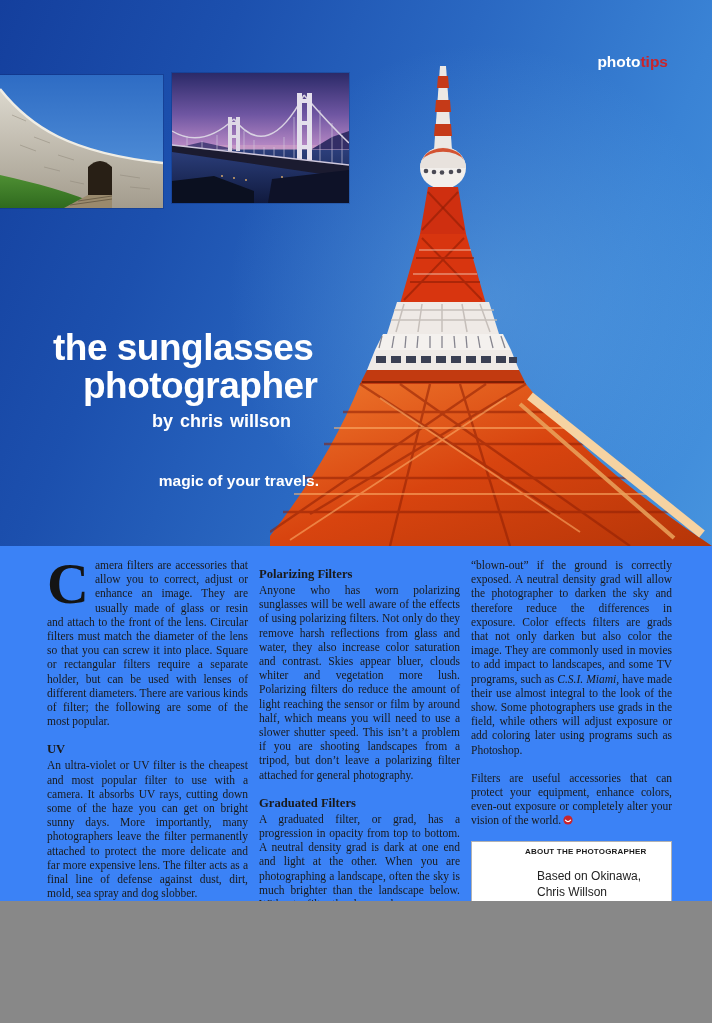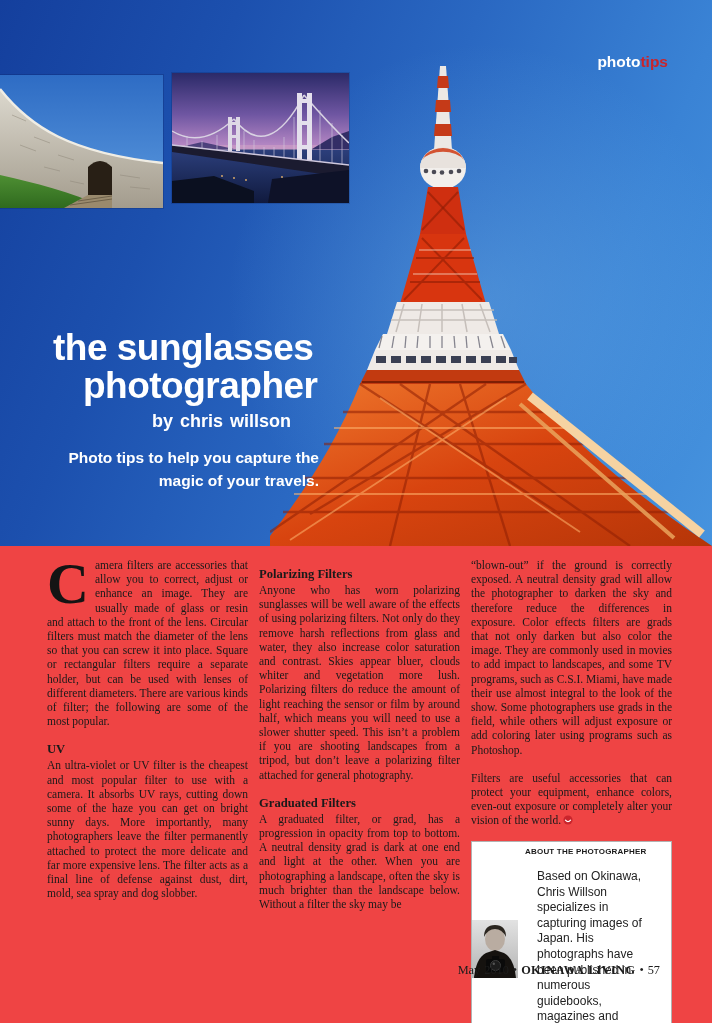--- a/index.html
+++ b/index.html
@@ -1,18 +1,18 @@
 <!DOCTYPE html>
 <html><head>
 <meta charset="utf-8">
 <style>
   html,body{margin:0;padding:0;background:#888;}
   .page{
-    position:relative;width:712px;height:1023px;margin:0 auto;
-    background:#ef4444;overflow:hidden;
+    position:relative;width:712px;height:901px;margin:0 auto;
+    background:#3b82f6;overflow:hidden;
     font-family:"Liberation Serif",serif;color:#1a1a1a;
   }
   
   .hero{
     position:absolute;left:0;top:0;width:712px;height:546px;overflow:hidden;
     background:
       radial-gradient(circle at 68% 55%, rgba(120,185,235,.35) 0%, rgba(120,185,235,0) 45%),
       linear-gradient(112deg,#143f9d 0%,#1c50ae 26%,#2a68c2 52%,#3a83d5 78%,#4693de 100%);
   }
   .hero svg{display:block;}
@@ -39,21 +39,21 @@
   }
   .col{width:203px;}
   .col h3{margin:14px 0 1px 0;font-size:12.6px;line-height:15px;text-align:left;}
   .col h3.first{margin-top:9px;}
   .col p{margin:0;}
   .col p + p{margin-top:14px;}
   .dropcap{
     float:left;font-size:58px;line-height:44px;font-weight:bold;
     padding:4px 6px 0 0;color:#141414;
   }
-  .ital{margin-top:44px;}
+  .ital{font-style:italic;margin-top:44px;}
   .endmark{display:inline-block;width:10px;height:10px;vertical-align:-1px;margin-left:2px;}
   
   .about{
     margin-top:13px;border:1px solid #b2b2b2;background:#fff;
     display:flex;align-items:center;min-height:58px;
   }
   .about-photo{flex:0 0 46px;}
   .about-photo svg{display:block;}
   .about-text{
     padding:5px 6px 4px 7px;font-family:"Liberation Sans",sans-serif;
@@ -282,21 +282,21 @@
       <span class="w">photo</span><span class="r">tips</span>
     </div>
 
     <div class="title-block">
       <h1>
         <span>the sunglasses</span>
         <span class="title-line2">photographer</span>
       </h1>
       <div class="byline">by chris willson</div>
       <div class="tagline">
-        <span>Photo tips to help you capture the</span><br>
+        <br>
         <span>magic of your travels.</span>
       </div>
     </div>
   </div>
 
   <div class="article">
 
     <div class="col">
       <p><span class="dropcap">C</span><span>amera filters are accessories that allow you to correct, adjust or enhance an image. They are usually made of glass or resin and attach to the front of the lens. Circular filters must match the diameter of the lens so that you can screw it into place. Square or rectangular filters require a separate holder, but can be used with lenses of different diameters.  There are various kinds of filter; the following are some of the most popular.</span></p>
       <h3>UV</h3>

